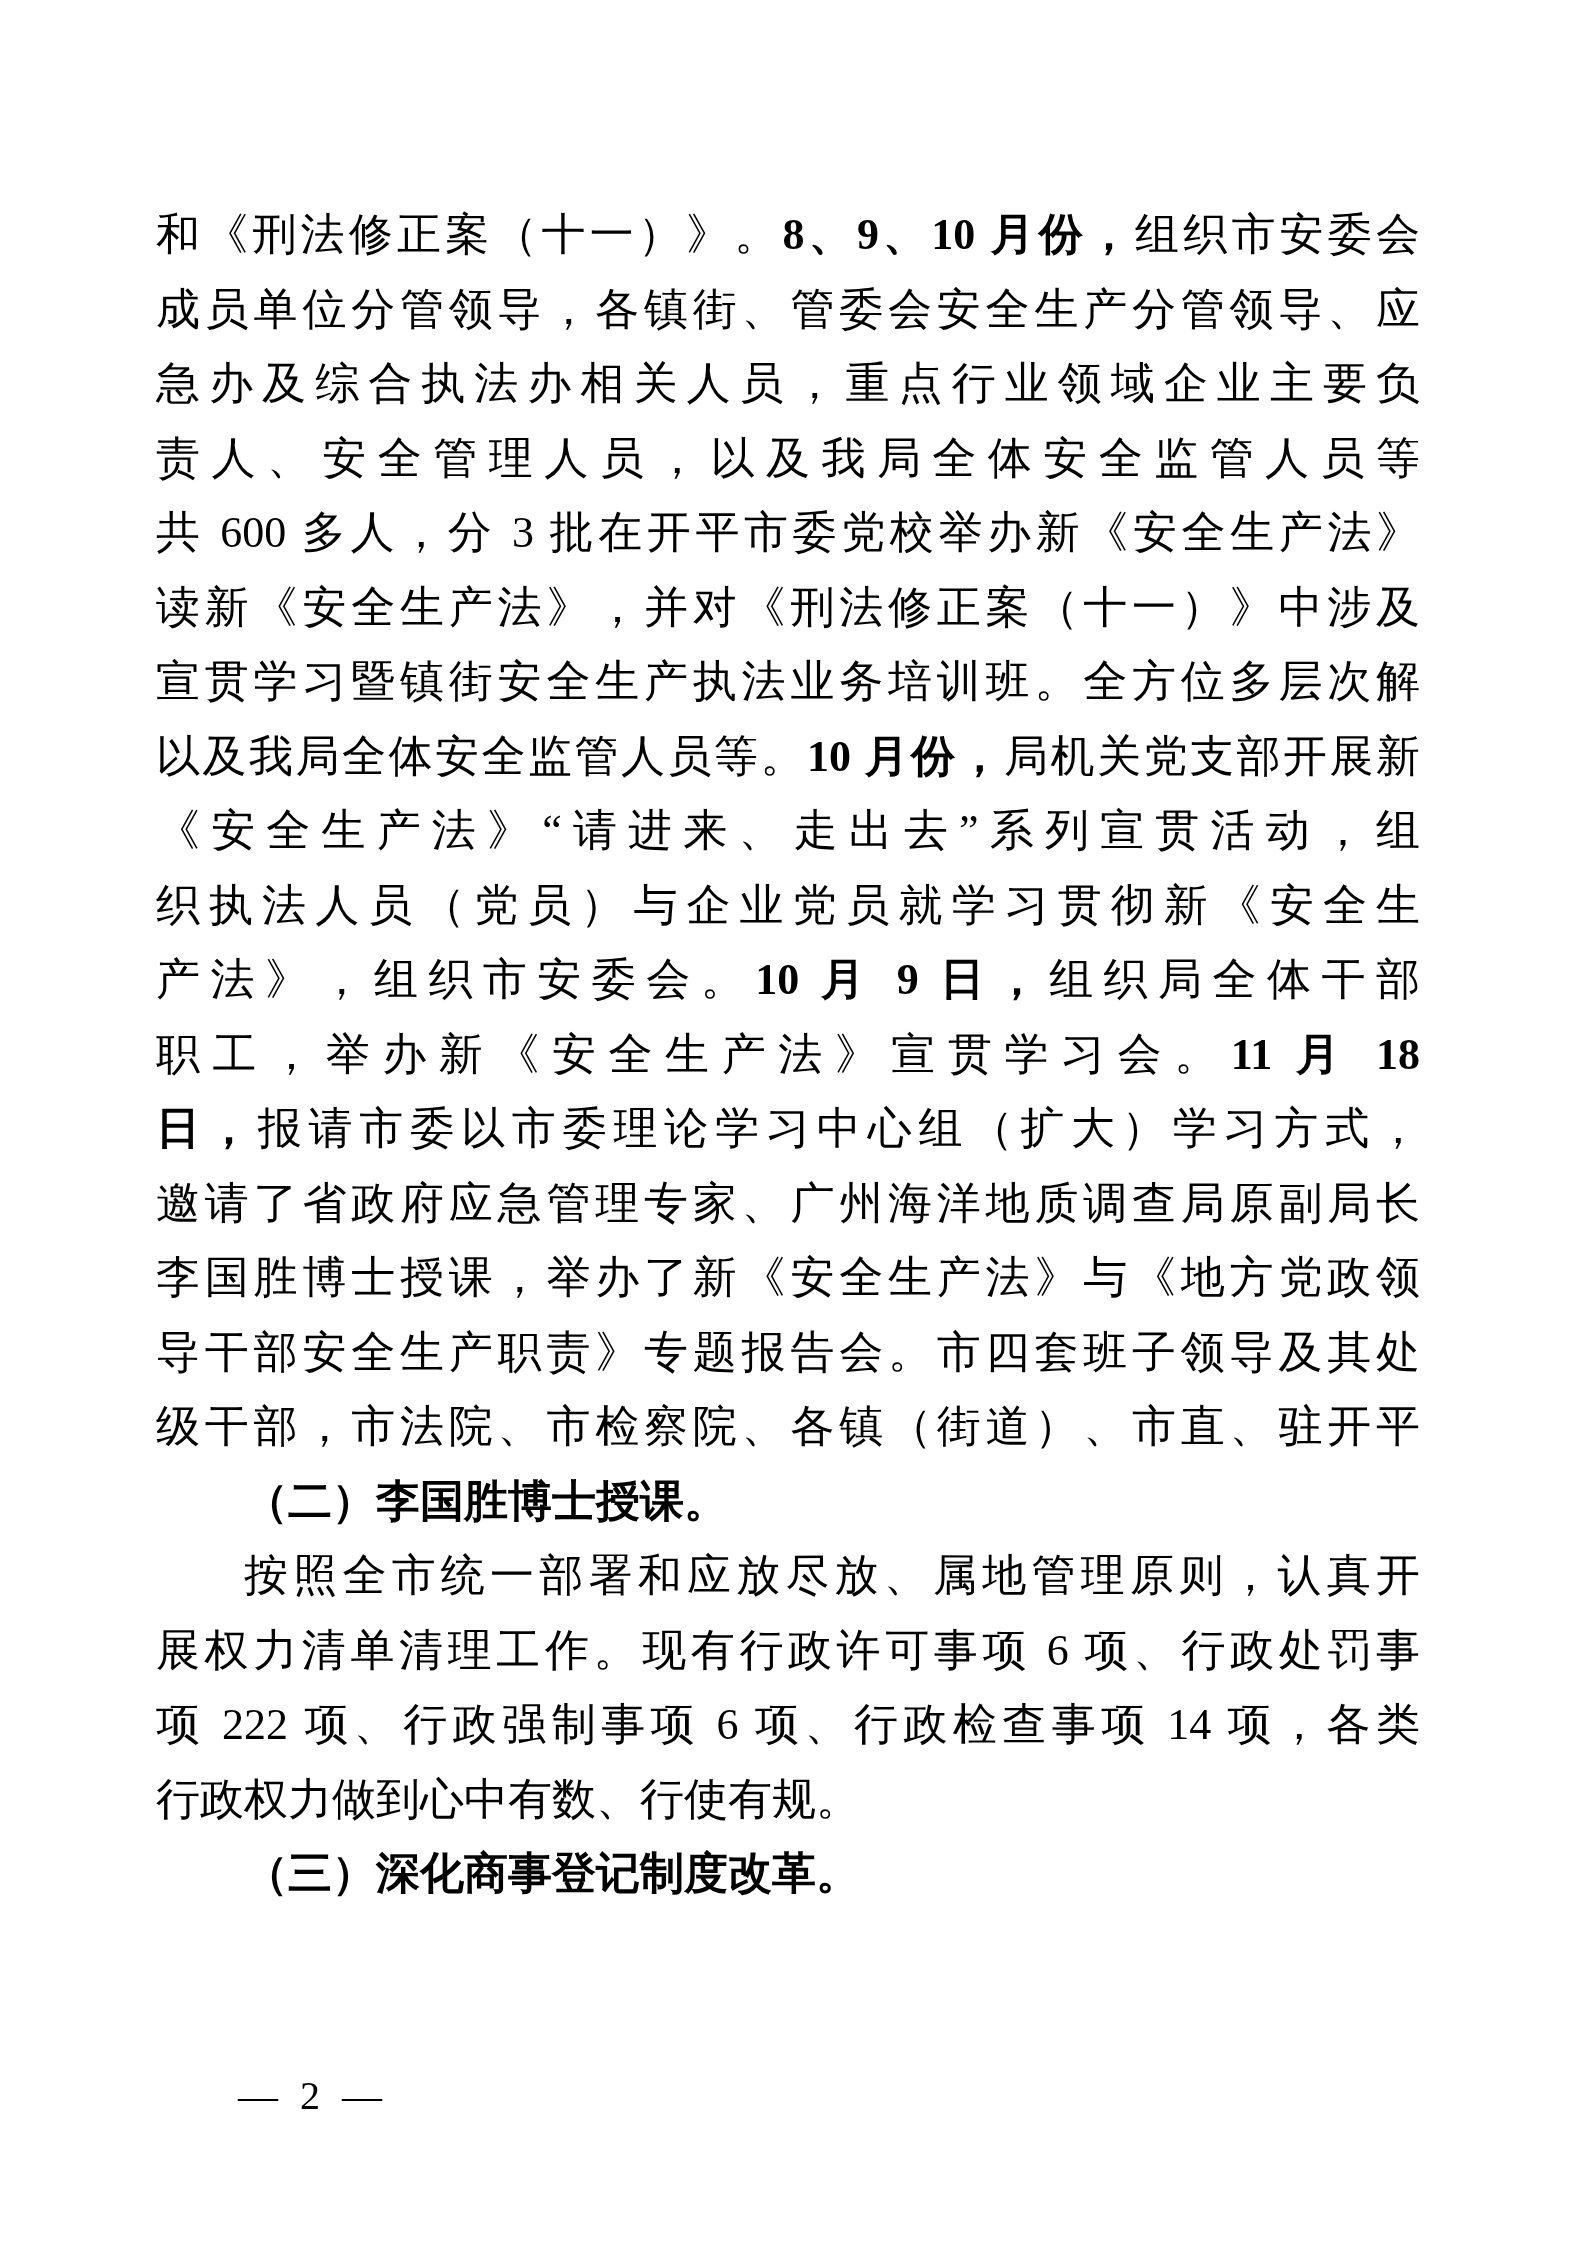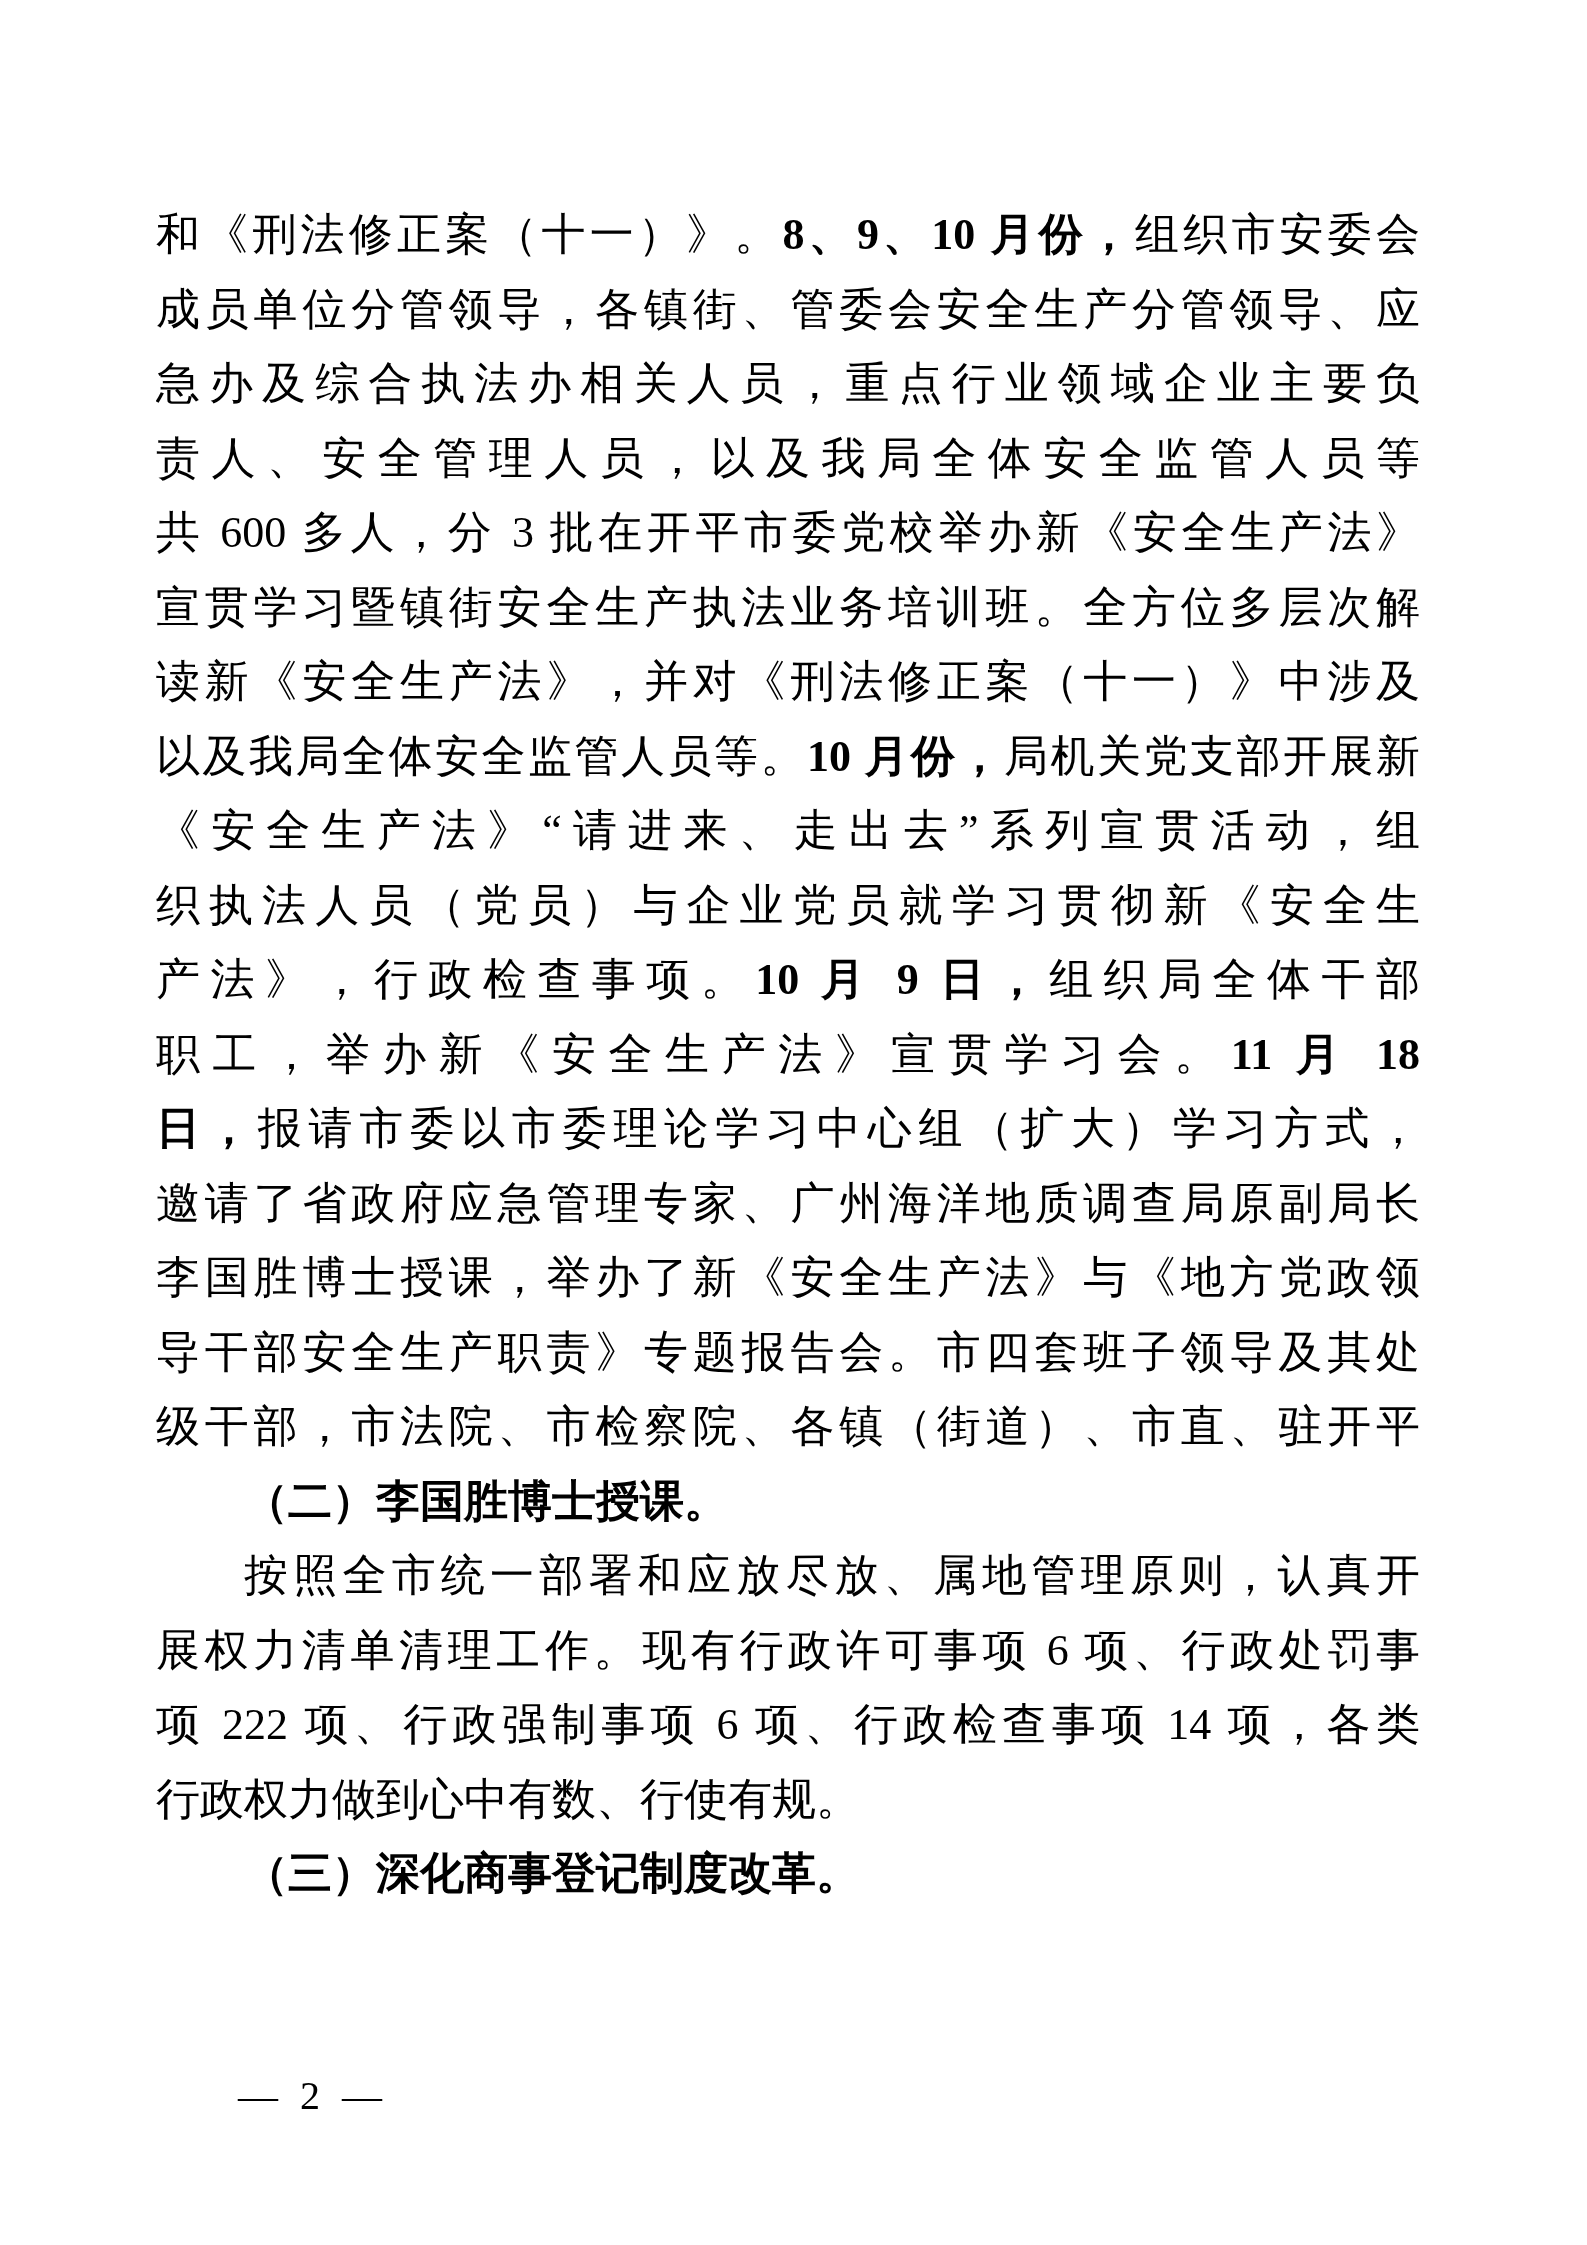--- a/index.html
+++ b/index.html
@@ -54,26 +54,26 @@
 </head>
 <body>
 
 <div class="page">
   <div class="text-block" id="doc-body">
       <div class="line justify"><span>和《刑法修正案（十一）》。</span><span class="b">8、9、10 月份，</span><span>组织市安委会</span></div>
       <div class="line justify"><span>成员单位分管领导，各镇街、管委会安全生产分管领导、应</span></div>
       <div class="line justify"><span>急办及综合执法办相关人员，重点行业领域企业主要负</span></div>
       <div class="line justify"><span>责人、安全管理人员，以及我局全体安全监管人员等</span></div>
       <div class="line justify"><span>共 600 多人，分 3 批在开平市委党校举办新《安全生产法》</span></div>
+      <div class="line justify"><span>读新《安全生产法》，并对《刑法修正案（十一）》中涉及</span></div>
       <div class="line justify"><span>宣贯学习暨镇街安全生产执法业务培训班。全方位多层次解</span></div>
-      <div class="line justify"><span>读新《安全生产法》，并对《刑法修正案（十一）》中涉及</span></div>
       <div class="line justify"><span>以及我局全体安全监管人员等。</span><span class="b">10 月份，</span><span>局机关党支部开展新</span></div>
       <div class="line justify"><span>《安全生产法》“请进来、走出去”系列宣贯活动，组</span></div>
       <div class="line justify"><span>织执法人员（党员）与企业党员就学习贯彻新《安全生</span></div>
-      <div class="line justify"><span>产法》，行政检查事项。</span><span class="b">10 月 9 日，</span><span>组织局全体干部</span></div>
+      <div class="line justify"><span>产法》，组织市安委会。</span><span class="b">10 月 9 日，</span><span>组织局全体干部</span></div>
       <div class="line justify"><span>职工，举办新《安全生产法》宣贯学习会。</span><span class="b">11 月 18</span></div>
       <div class="line justify"><span class="b">日，</span><span>报请市委以市委理论学习中心组（扩大）学习方式，</span></div>
       <div class="line justify"><span>邀请了省政府应急管理专家、广州海洋地质调查局原副局长</span></div>
       <div class="line justify"><span>李国胜博士授课，举办了新《安全生产法》与《地方党政领</span></div>
       <div class="line justify"><span>导干部安全生产职责》专题报告会。市四套班子领导及其处</span></div>
       <div class="line justify"><span>级干部，市法院、市检察院、各镇（街道）、市直、驻开平</span></div>
       <div class="line indent heading"><span class="b">（二）李国胜博士授课。</span></div>
       <div class="line justify indent"><span>按照全市统一部署和应放尽放、属地管理原则，认真开</span></div>
       <div class="line justify"><span>展权力清单清理工作。现有行政许可事项 6 项、行政处罚事</span></div>
       <div class="line justify"><span>项 222 项、行政强制事项 6 项、行政检查事项 14 项，各类</span></div>

